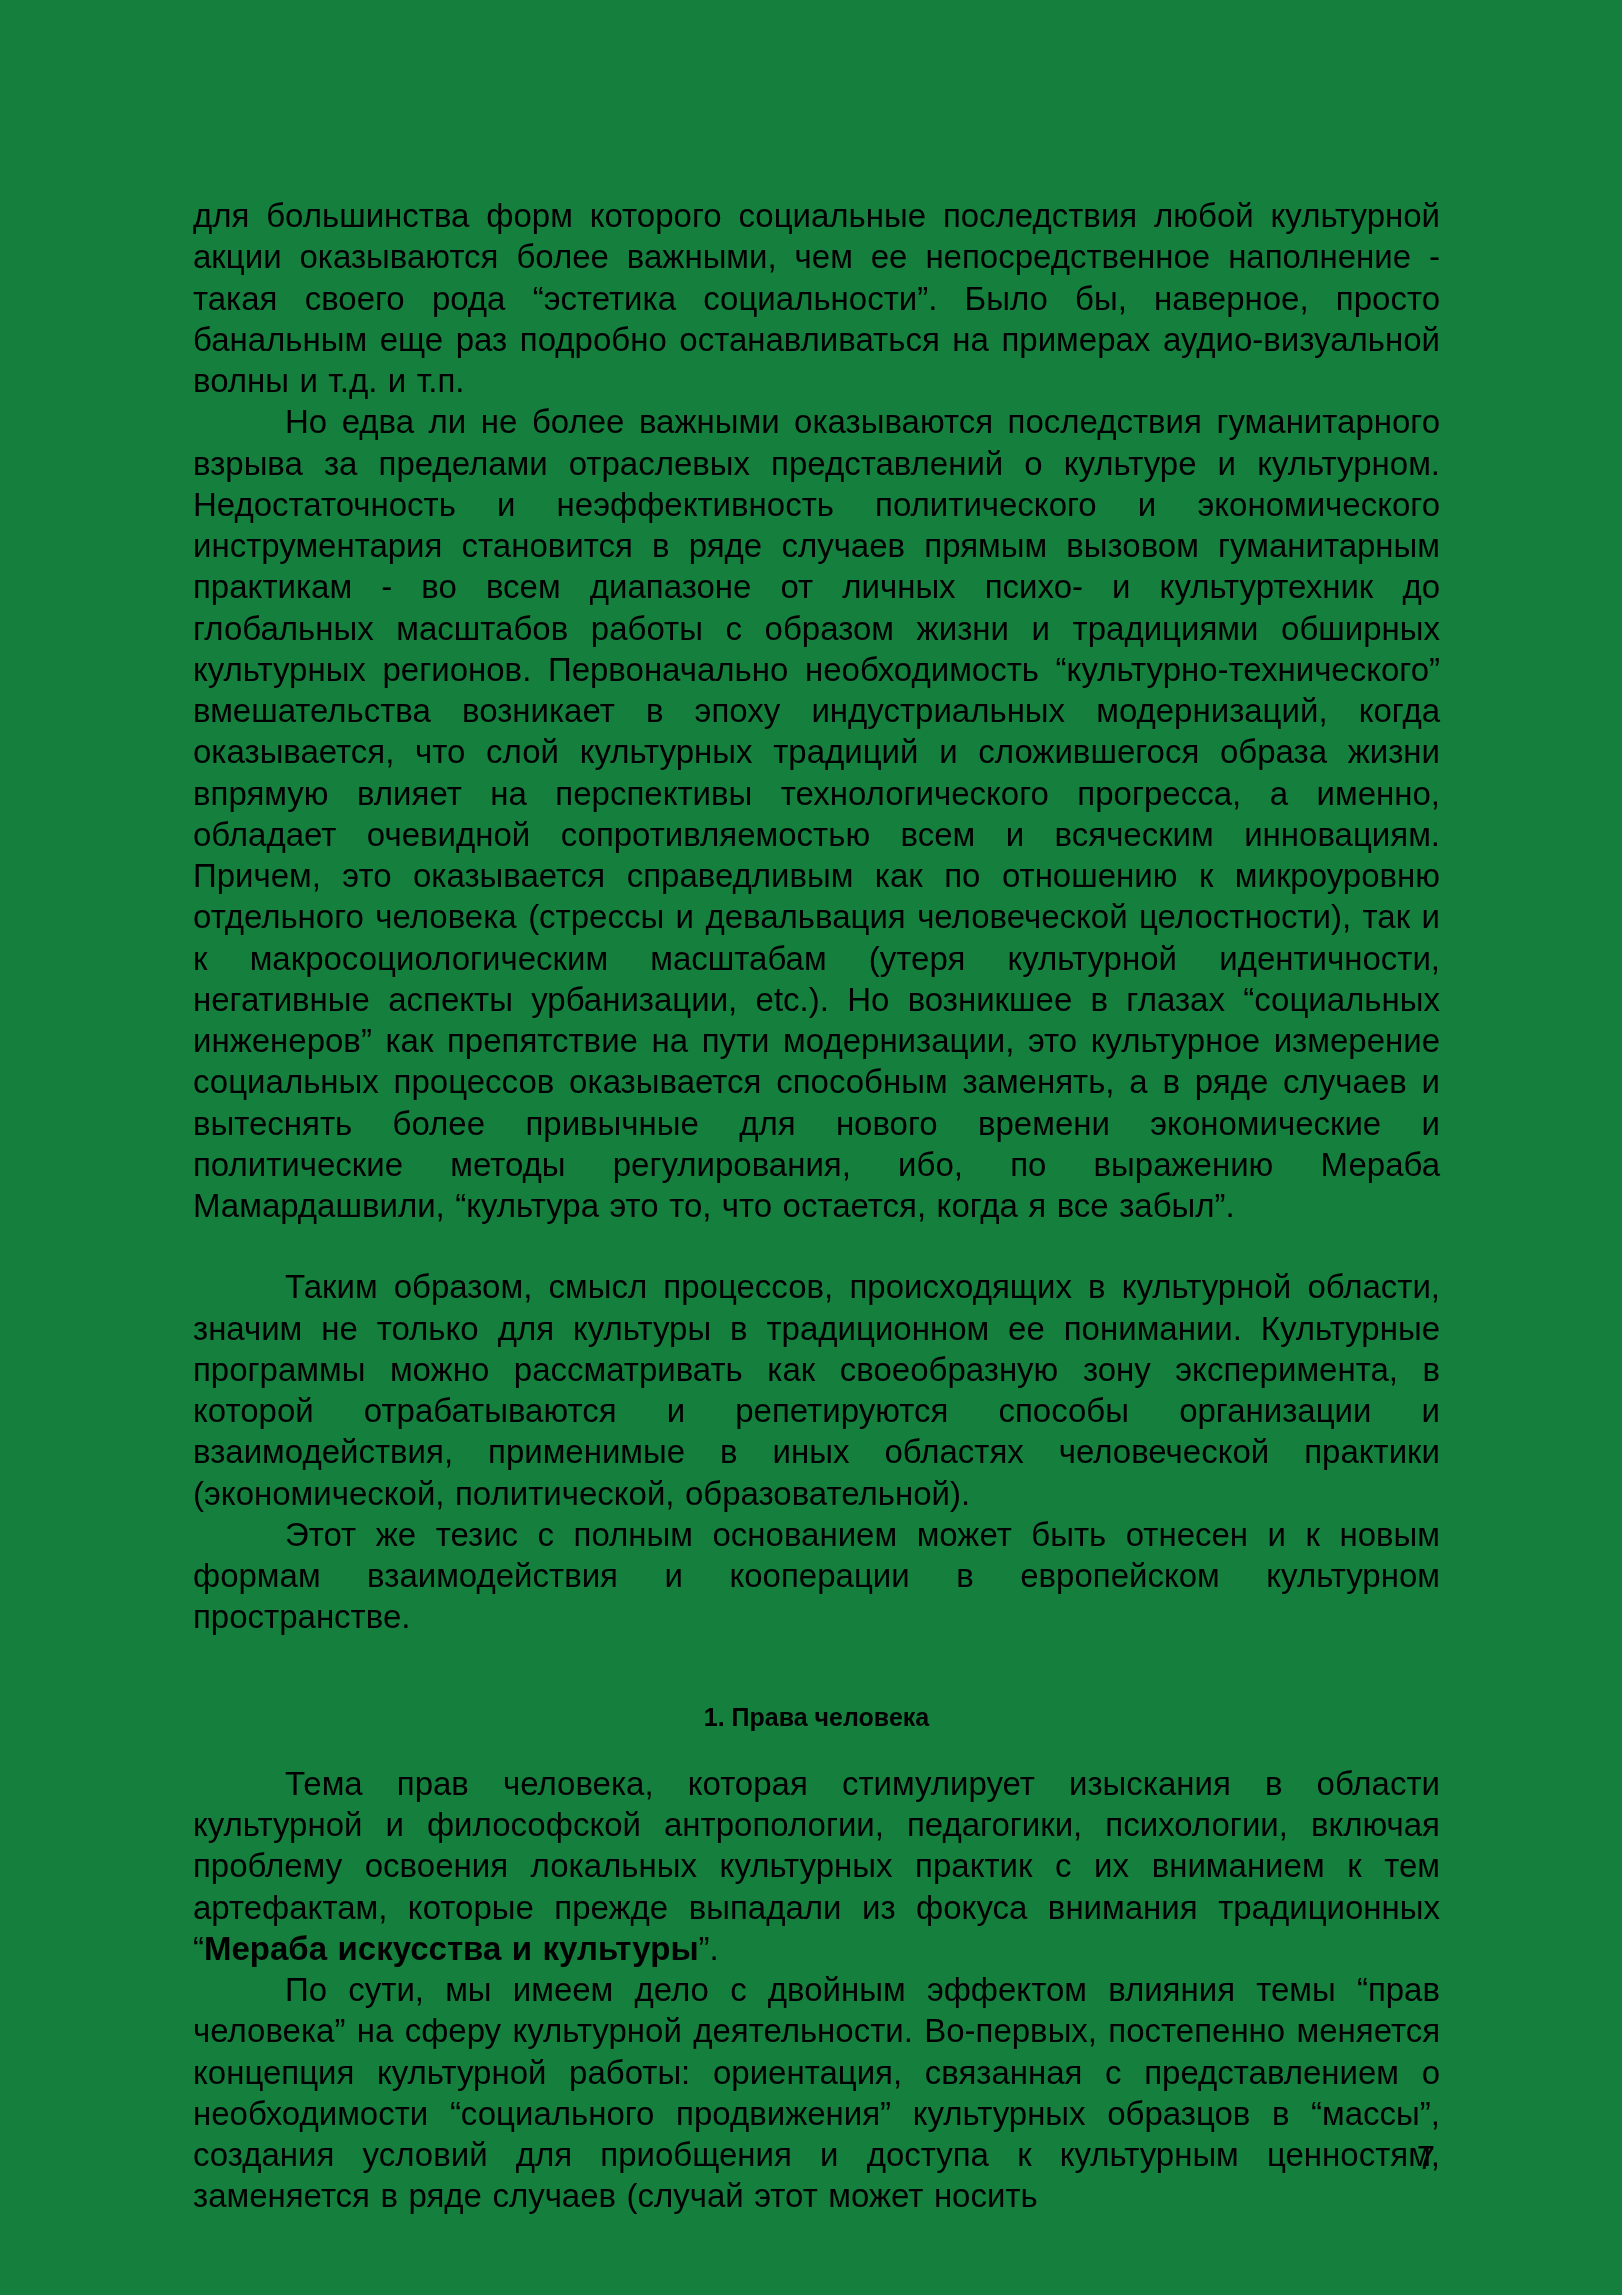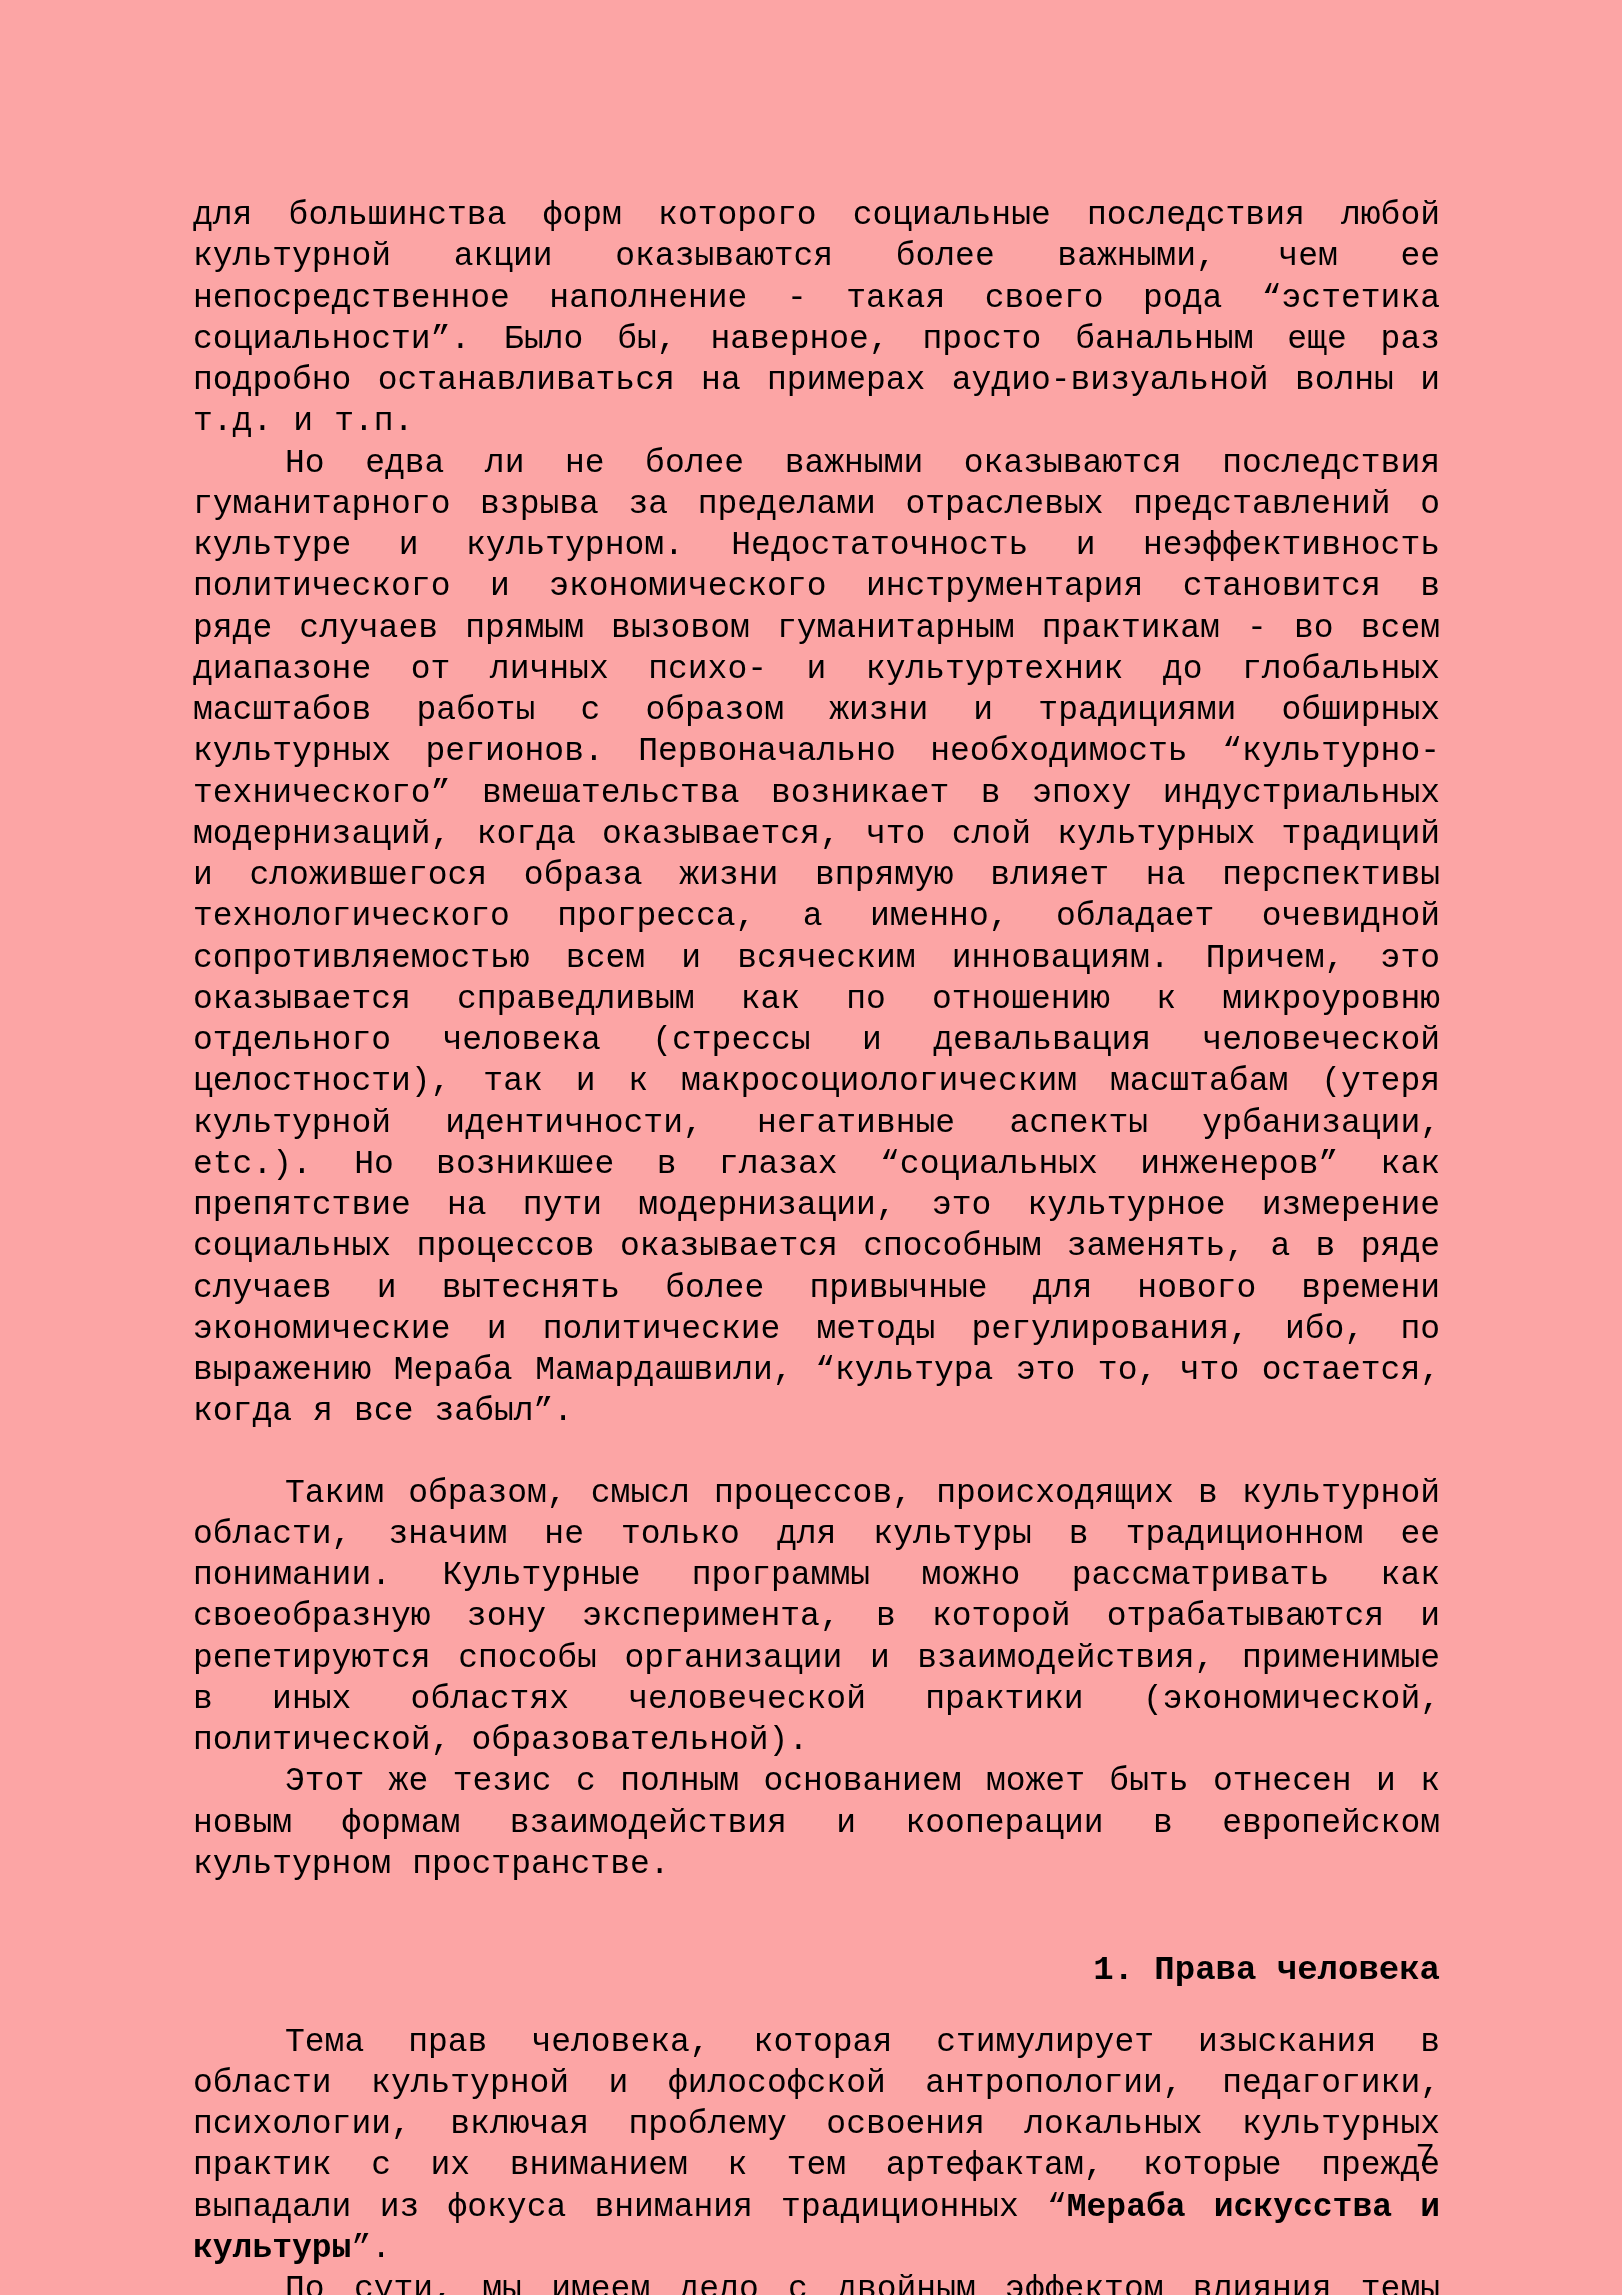--- a/index.html
+++ b/index.html
@@ -4,22 +4,22 @@
 <style>
   html, body {
     margin: 0;
     padding: 0;
     background: #ffffff;
   }
   .page {
     position: relative;
     width: 1623px;
     height: 2295px;
-    background: #fca5a5;
-    font-family: Liberation Mono, monospace;
+    background: #15803d;
+    font-family: Liberation Sans, sans-serif;
     color: #000000;
     overflow: hidden;
   }
   .textblock {
     position: absolute;
     left: 193px;
     top: 195px;
     width: 1247px;
   }
   p.para {
@@ -34,24 +34,24 @@
     text-indent: 0;
   }
   p.para.gap-md {
     margin-top: 40px;
   }
   p.para.gap-lg {
     margin-top: 73px;
   }
   h2.heading {
     margin: 64px 0 30px 0;
-    font-size: 34px;
+    font-size: 25px;
     line-height: 1.25;
     font-weight: bold;
-    text-align: right;
+    text-align: center;
   }
   .bold-inline {
     font-weight: bold;
   }
   .pagenum {
     position: absolute;
     right: 188px;
     top: 2138px;
     font-size: 33px;
     line-height: 1.2;

